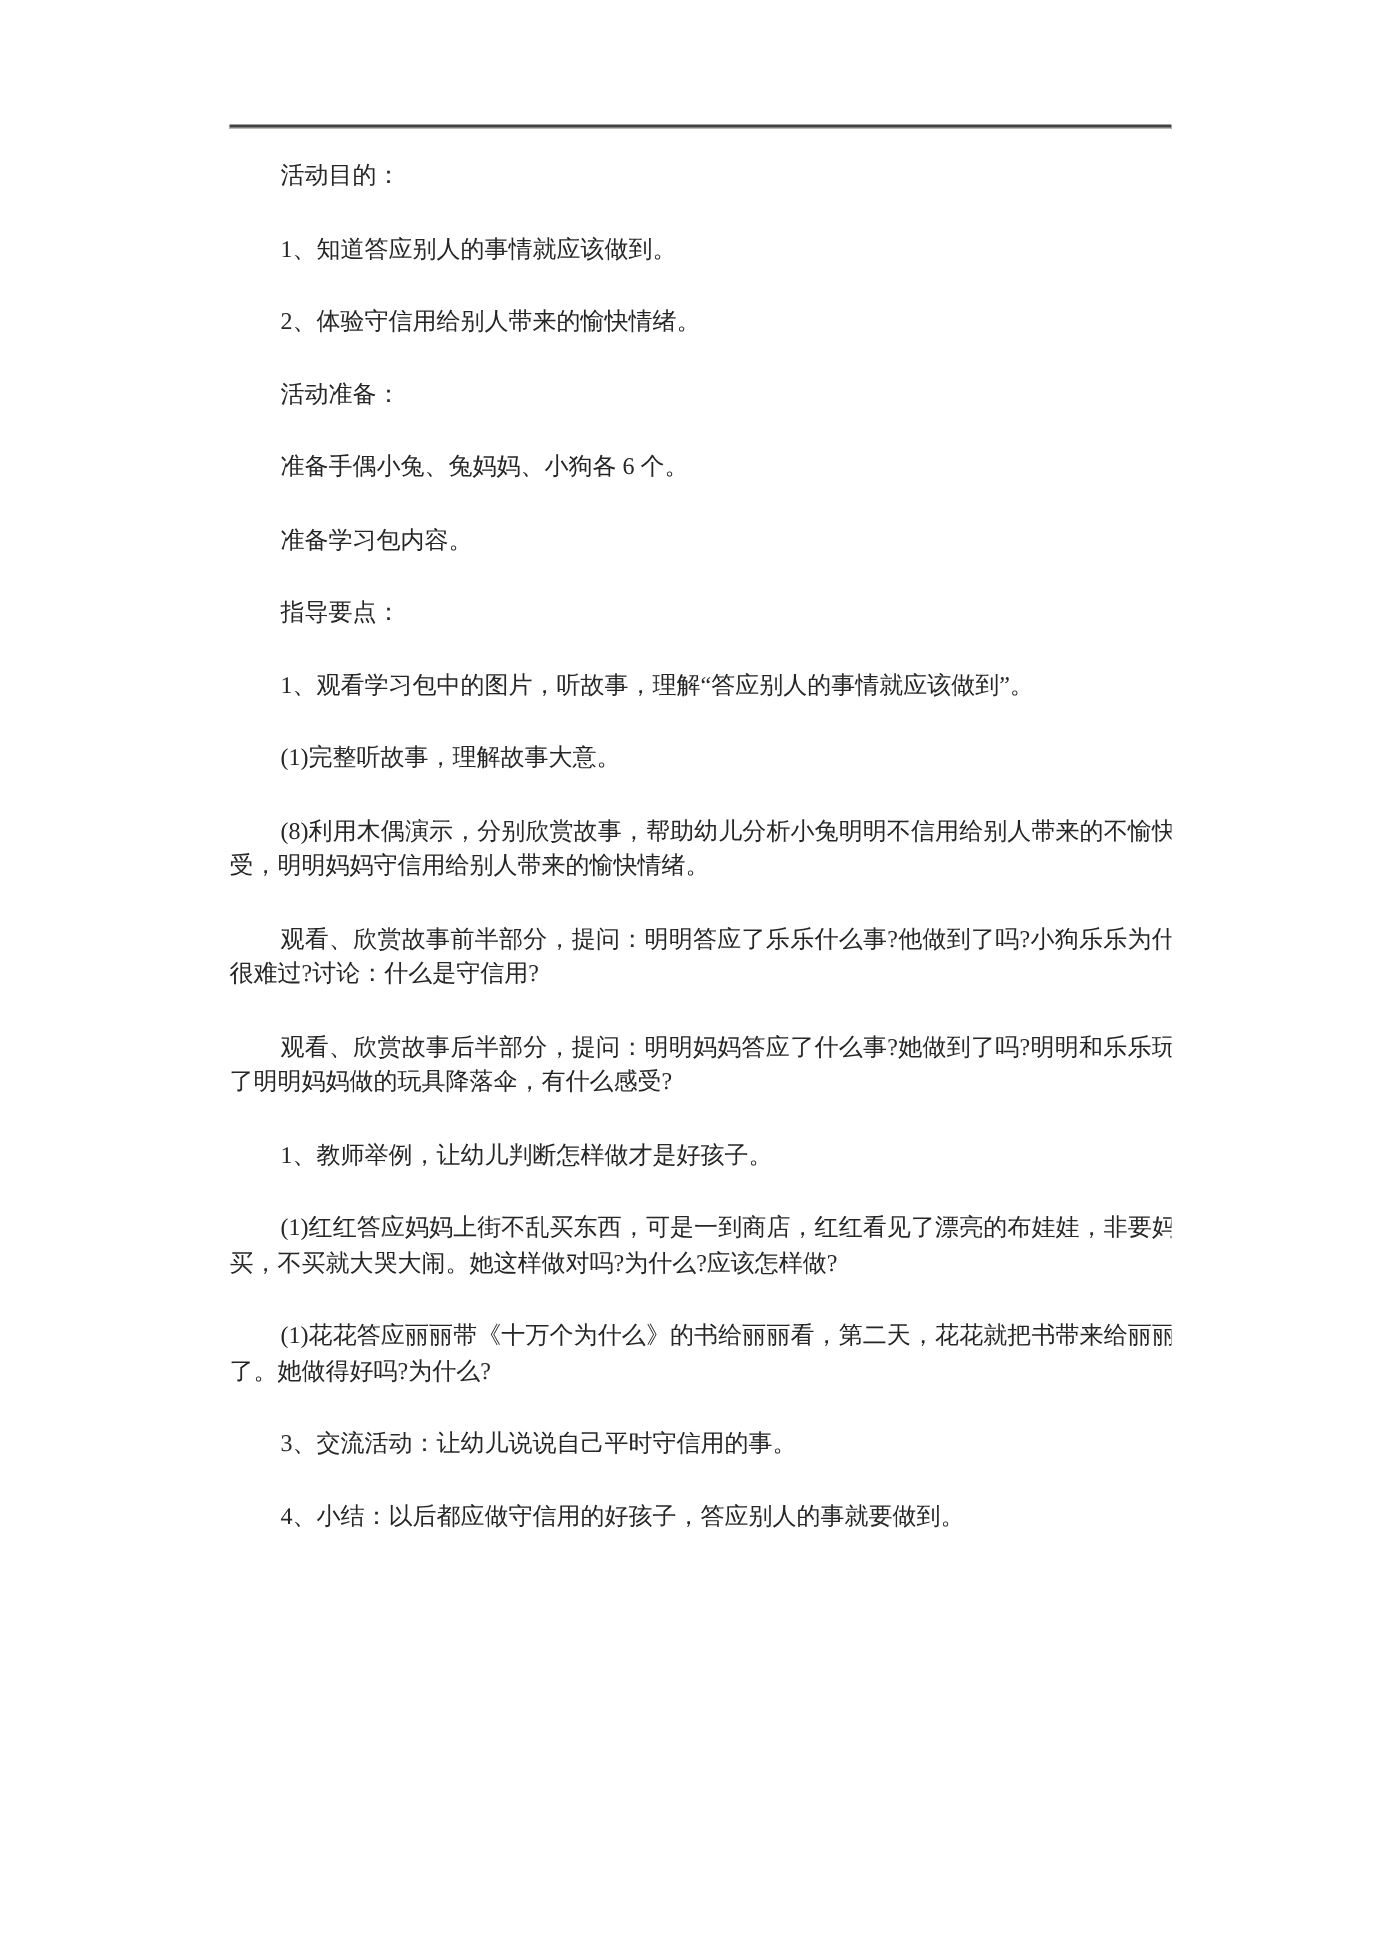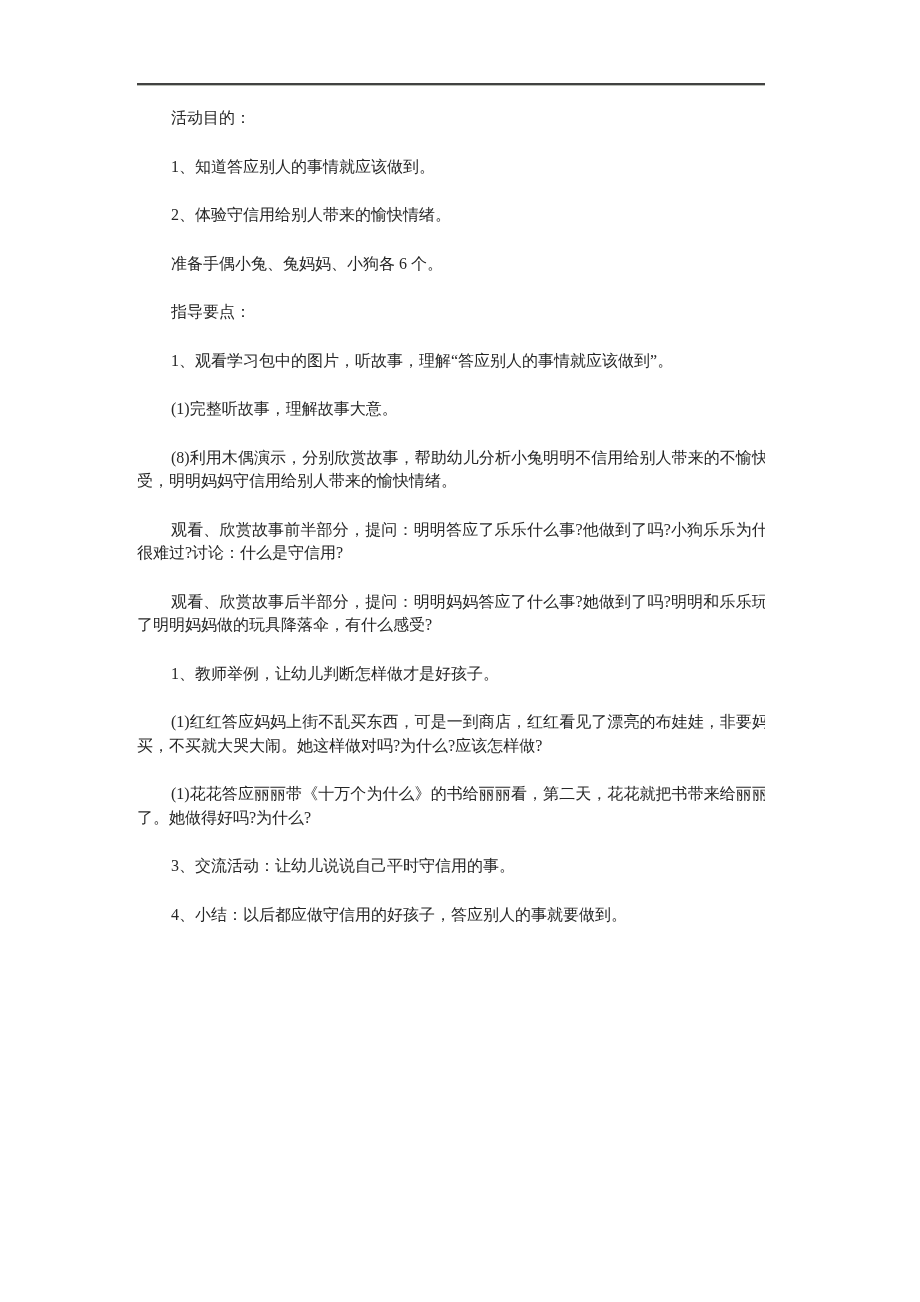--- a/index.html
+++ b/index.html
@@ -7,20 +7,21 @@
     padding: 0;
     background: #ffffff;
   }
   .page {
     position: relative;
     width: 765px;
     height: 1302px;
     background: var(--page-bg, #ffffff);
     font-family: "Liberation Serif", "DejaVu Serif", serif;
     overflow: hidden;
+    margin-left: 16px;
   }
   .divider {
     position: absolute;
     left: 137px;
     top: 83px;
     width: 647px;
     height: 2px;
     background: var(--divider-color, #424242);
     border-bottom: 1px solid #b9bdb6;
   }
@@ -42,21 +43,23 @@
 </style>
 </head>
 <body>
 
 <div class="page">
   <div class="divider"></div>
   <div class="content">
     <p class="para">活动目的：</p>
     <p class="para">1、知道答应别人的事情就应该做到。</p>
     <p class="para">2、体验守信用给别人带来的愉快情绪。</p>
+    <p class="para">活动准备：</p>
     <p class="para">准备手偶小兔、兔妈妈、小狗各 6 个。</p>
+    <p class="para">准备学习包内容。</p>
     <p class="para">指导要点：</p>
     <p class="para">1、观看学习包中的图片，听故事，理解“答应别人的事情就应该做到”。</p>
     <p class="para">(1)完整听故事，理解故事大意。</p>
     <p class="para">(8)利用木偶演示，分别欣赏故事，帮助幼儿分析小兔明明不信用给别人带来的不愉快感受，明明妈妈守信用给别人带来的愉快情绪。</p>
     <p class="para">观看、欣赏故事前半部分，提问：明明答应了乐乐什么事?他做到了吗?小狗乐乐为什么很难过?讨论：什么是守信用?</p>
     <p class="para">观看、欣赏故事后半部分，提问：明明妈妈答应了什么事?她做到了吗?明明和乐乐玩到了明明妈妈做的玩具降落伞，有什么感受?</p>
     <p class="para">1、教师举例，让幼儿判断怎样做才是好孩子。</p>
     <p class="para">(1)红红答应妈妈上街不乱买东西，可是一到商店，红红看见了漂亮的布娃娃，非要妈妈买，不买就大哭大闹。她这样做对吗?为什么?应该怎样做?</p>
     <p class="para">(1)花花答应丽丽带《十万个为什么》的书给丽丽看，第二天，花花就把书带来给丽丽看了。她做得好吗?为什么?</p>
     <p class="para">3、交流活动：让幼儿说说自己平时守信用的事。</p>

